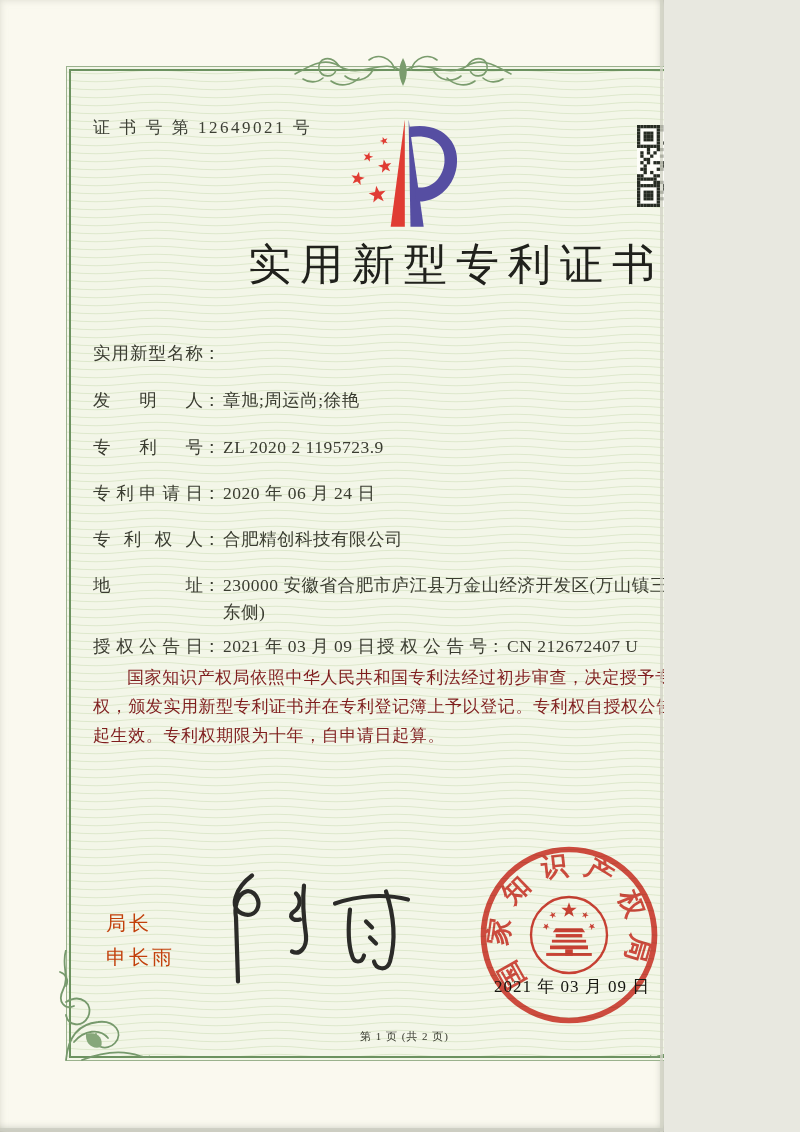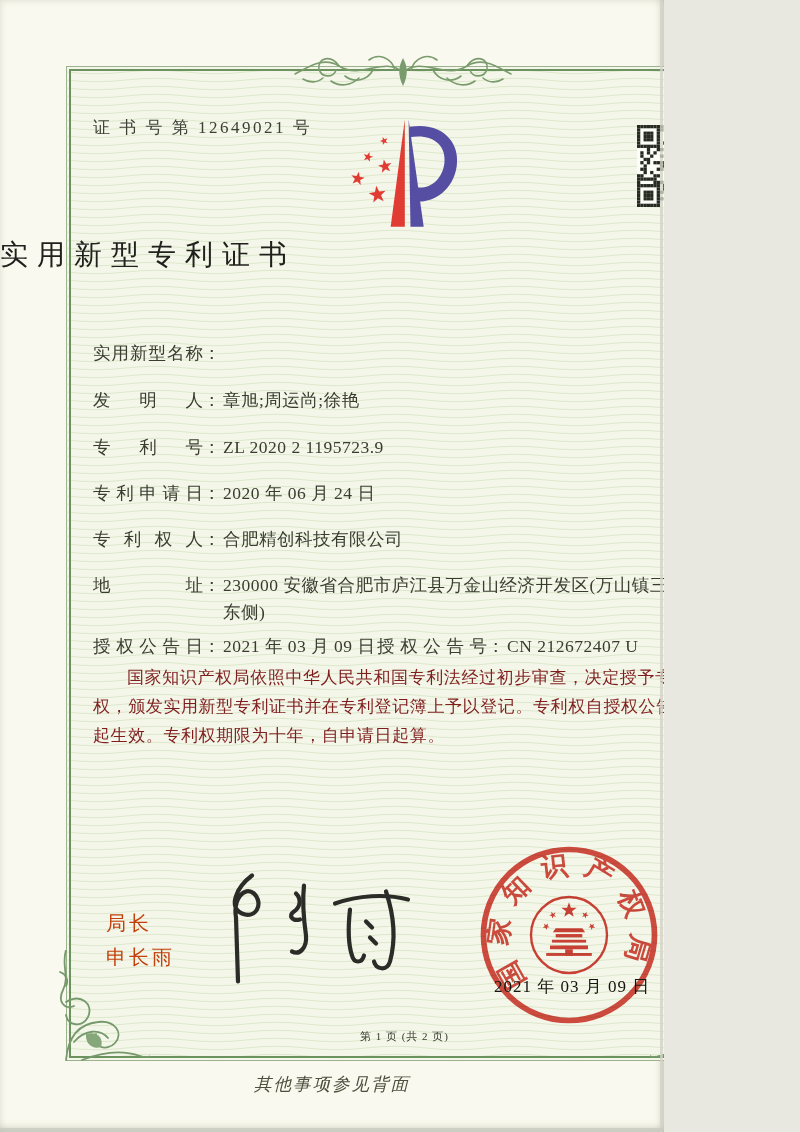--- a/index.html
+++ b/index.html
@@ -21,22 +21,22 @@
 
   .ornament-top{position:absolute;left:287px;top:48px;width:232px;height:52px;}
   .ornament-bl{position:absolute;left:50px;top:950px;width:100px;height:120px;}
   .ornament-br{position:absolute;left:650px;top:950px;width:100px;height:120px;transform:scaleX(-1);}
 
   .cert-no{position:absolute;left:93px;top:116px;font-size:17px;letter-spacing:2.5px;color:#3c3f34;white-space:nowrap;}
 
   .logo-wrap{position:absolute;left:336px;top:110px;width:132px;height:126px;}
   .qr-wrap{position:absolute;left:637px;top:125px;width:82px;height:82px;}
 
-  .title{position:absolute;left:0;right:0;top:236px;margin:0;text-align:left;
-    font-size:28px;font-weight:500;letter-spacing:9px;color:#20211c;}
+  .title{position:absolute;left:0;right:0;top:236px;margin:0;text-align:right;
+    font-size:43px;font-weight:500;letter-spacing:9px;color:#20211c;}
 
   .fields{position:absolute;left:93px;top:340px;width:622px;font-size:17.5px;color:#3a3c30;font-family:Liberation Serif, serif;}
   .f-row{display:flex;line-height:27px;margin-bottom:20px;}
   .f-row.tight{margin-bottom:19px;}
   .f-row.addr{margin-bottom:7px;}
   .f-label{flex:0 0 110px;text-align:justify;text-align-last:justify;white-space:nowrap;}
   .f-colon{flex:0 0 20px;}
   .f-value{flex:1 1 auto;letter-spacing:.5px;}
   .pair{display:flex;}
   .pair.first{flex:0 0 284px;}
@@ -505,17 +505,16 @@
         <rect x="82" y="105" width="36" height="3" fill="#d0392e"></rect>
         <path d="M80,111 L120,111 L120,115 L80,115 Z" fill="#d0392e"></path>
         <rect x="76" y="119" width="48" height="3" fill="#d0392e"></rect>
         <rect x="96" y="115" width="8" height="7" fill="#d0392e"></rect>
       </g>
     </g>
   </svg>
   <div class="seal-date">2021 年 03 月 09 日</div>
 
   <div class="footer-page">第 1 页 (共 2 页)</div>
-  <div class="back-note">其他事项参见背面</div>
 
   <div class="scan-edge-r"></div>
   <div class="scan-edge-b"></div>
 </div>
 
 </body></html>

